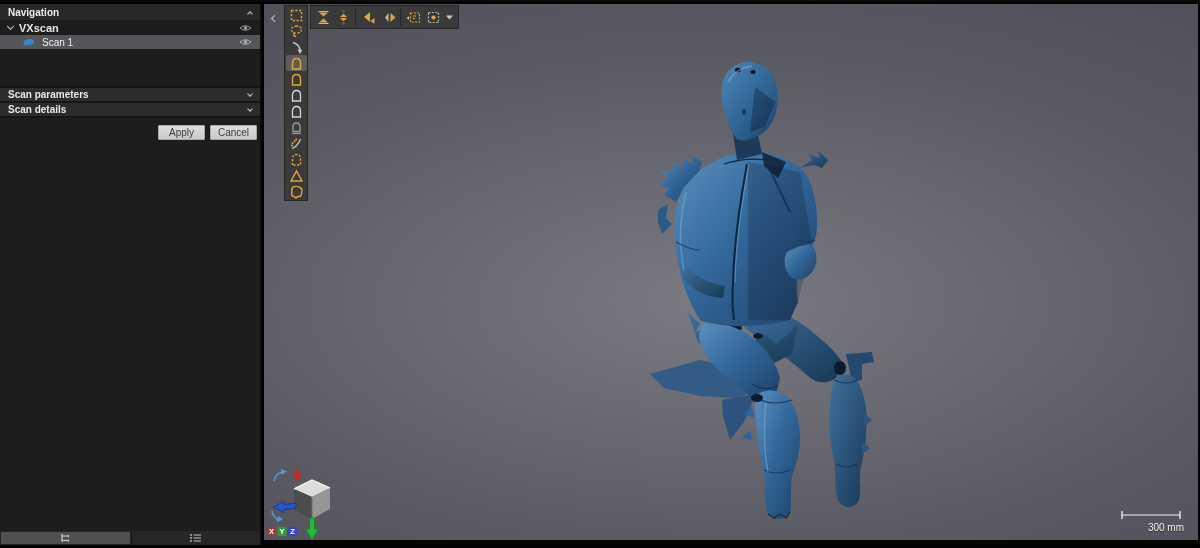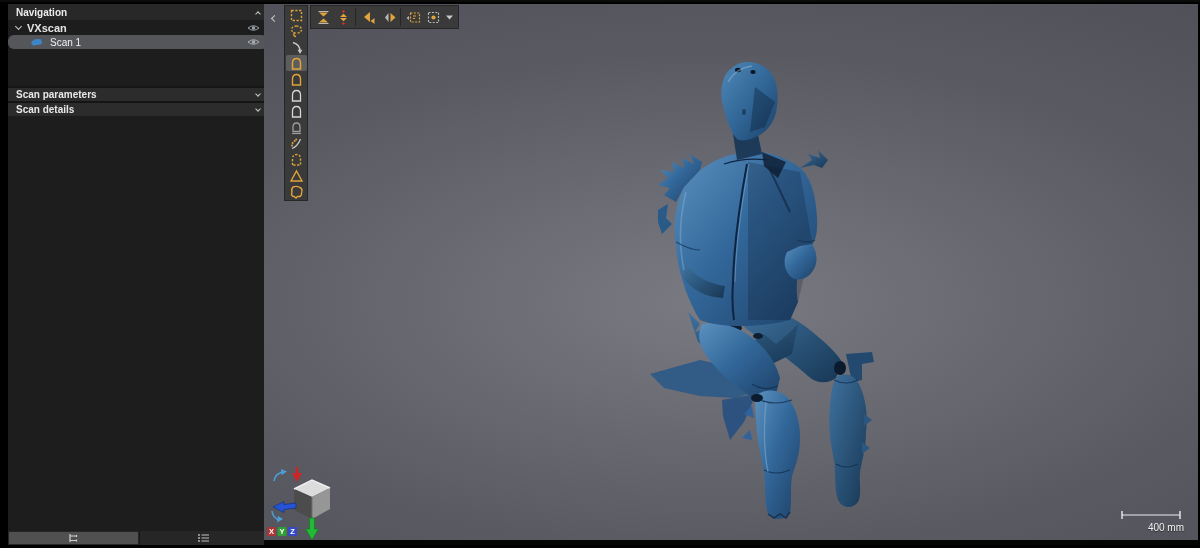--- a/index.html
+++ b/index.html
@@ -1,25 +1,25 @@
 <!DOCTYPE html>
 <html><head>
 <meta charset="utf-8">
 <style>
   html,body{margin:0;padding:0;background:#000;}
   *{box-sizing:border-box;font-family:"Liberation Sans",sans-serif;}
   .app{position:relative;width:1200px;height:548px;background:#000;overflow:hidden;border-top:2px solid #0b0b0b;}
   
-  .panel{position:absolute;left:8px;top:2px;width:262px;height:541px;background:#1d1d1d;border-right:2px solid #0b0b0b;}
+  .panel{position:absolute;left:0;top:2px;width:262px;height:541px;background:#1d1d1d;border-right:2px solid #0b0b0b;}
   .nav-header{height:16px;background:#282828;display:flex;align-items:center;padding:0 8px;color:#ececec;font-size:10px;font-weight:bold;}
   .nav-header .sp{flex:1;}
   .row{display:flex;align-items:center;height:15px;padding:0 8px;color:#e4e4e4;justify-content:flex-end;}
   .row .sp{flex:1;}
   .row.root{font-size:11px;font-weight:bold;}
-  .row.leaf{height:14px;background:#54565a;font-size:10px;padding-left:22px;color:#f0f0f0;border-radius:6px;}
+  .row.leaf{height:14px;background:#54565a;font-size:10px;padding-left:22px;color:#f0f0f0;}
   .tree-space{height:37px;background:#1d1d1d;}
   .section{height:15px;background:#2c2c2c;display:flex;align-items:center;padding:0 8px;color:#e8e8e8;font-size:10px;font-weight:bold;border-top:2px solid #151515;}
   .section .sp{flex:1;}
   .btn-row{display:flex;justify-content:flex-end;gap:5px;padding:7px 3px 0 0;background:#1d1d1d;border-top:2px solid #151515;}
   .btn{width:47px;height:15px;font-size:10px;color:#3c3c3c;background:linear-gradient(#dedede,#c9c9c9);border:1px solid #aaid;border:1px solid #a8a8a8;display:flex;align-items:center;justify-content:center;border-radius:1px;}
   .panel-fill{position:absolute;left:0;right:0;top:150px;bottom:14px;background:#1d1d1d;}
   .panel-bottom{position:absolute;left:0;right:0;bottom:0;height:14px;background:#262626;display:flex;}
   .toggle{flex:1;display:flex;align-items:center;justify-content:center;}
   .toggle.active{background:#505050;margin:1px;border-radius:1px;}
   .toggle.inactive{background:transparent;border-left:1px solid #171717;}
@@ -88,20 +88,24 @@
       <span>Scan parameters</span>
       <span class="sp"></span>
       <span class="chev down small"></span>
     </div>
     <div class="section">
       <span>Scan details</span>
       <span class="sp"></span>
       <span class="chev down small"></span>
     </div>
 
+    <div class="btn-row">
+      <div class="btn">Apply</div>
+      <div class="btn">Cancel</div>
+    </div>
 
     <div class="panel-fill"></div>
 
     <div class="panel-bottom">
       <div class="toggle active">
         <svg width="14" height="10">
           <path d="M4 1 V9 M4 3 H10.5 M4 7.5 H10.5 M10.5 2 V4 M10.5 6.5 V8.5" stroke="#d2d2d2" stroke-width="1.2" fill="none"></path>
         </svg>
       </div>
       <div class="toggle inactive">
@@ -337,18 +341,18 @@
         <rect x="22" y="64" width="9" height="9" rx="1" fill="#3448c8"></rect>
           <text x="26.5" y="71">Z</text>
       </g>
     </svg>
 
     <div class="scalebar">
       <svg width="70" height="12">
         <path d="M6 6 H64" stroke="#ededed" stroke-width="1.2"></path>
         <path d="M6 2 V10 M64 2 V10" stroke="#ededed" stroke-width="1.4"></path>
       </svg>
-      <div class="lbl">400 mm</div>
+      <div class="lbl">300 mm</div>
     </div>
 
     <div class="bottom-black"></div>
   </main>
 </div>
 
 </body></html>

